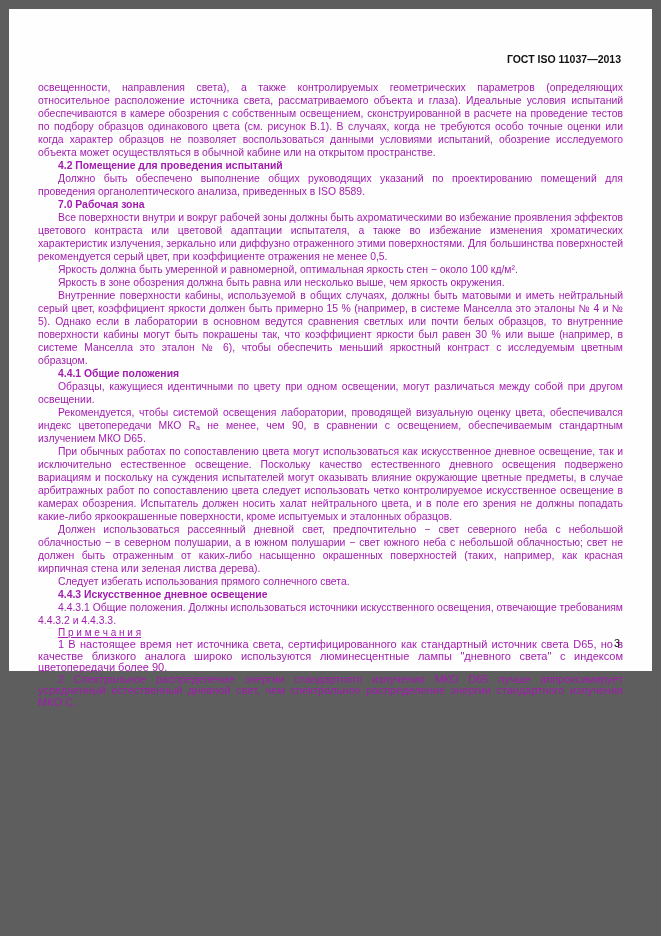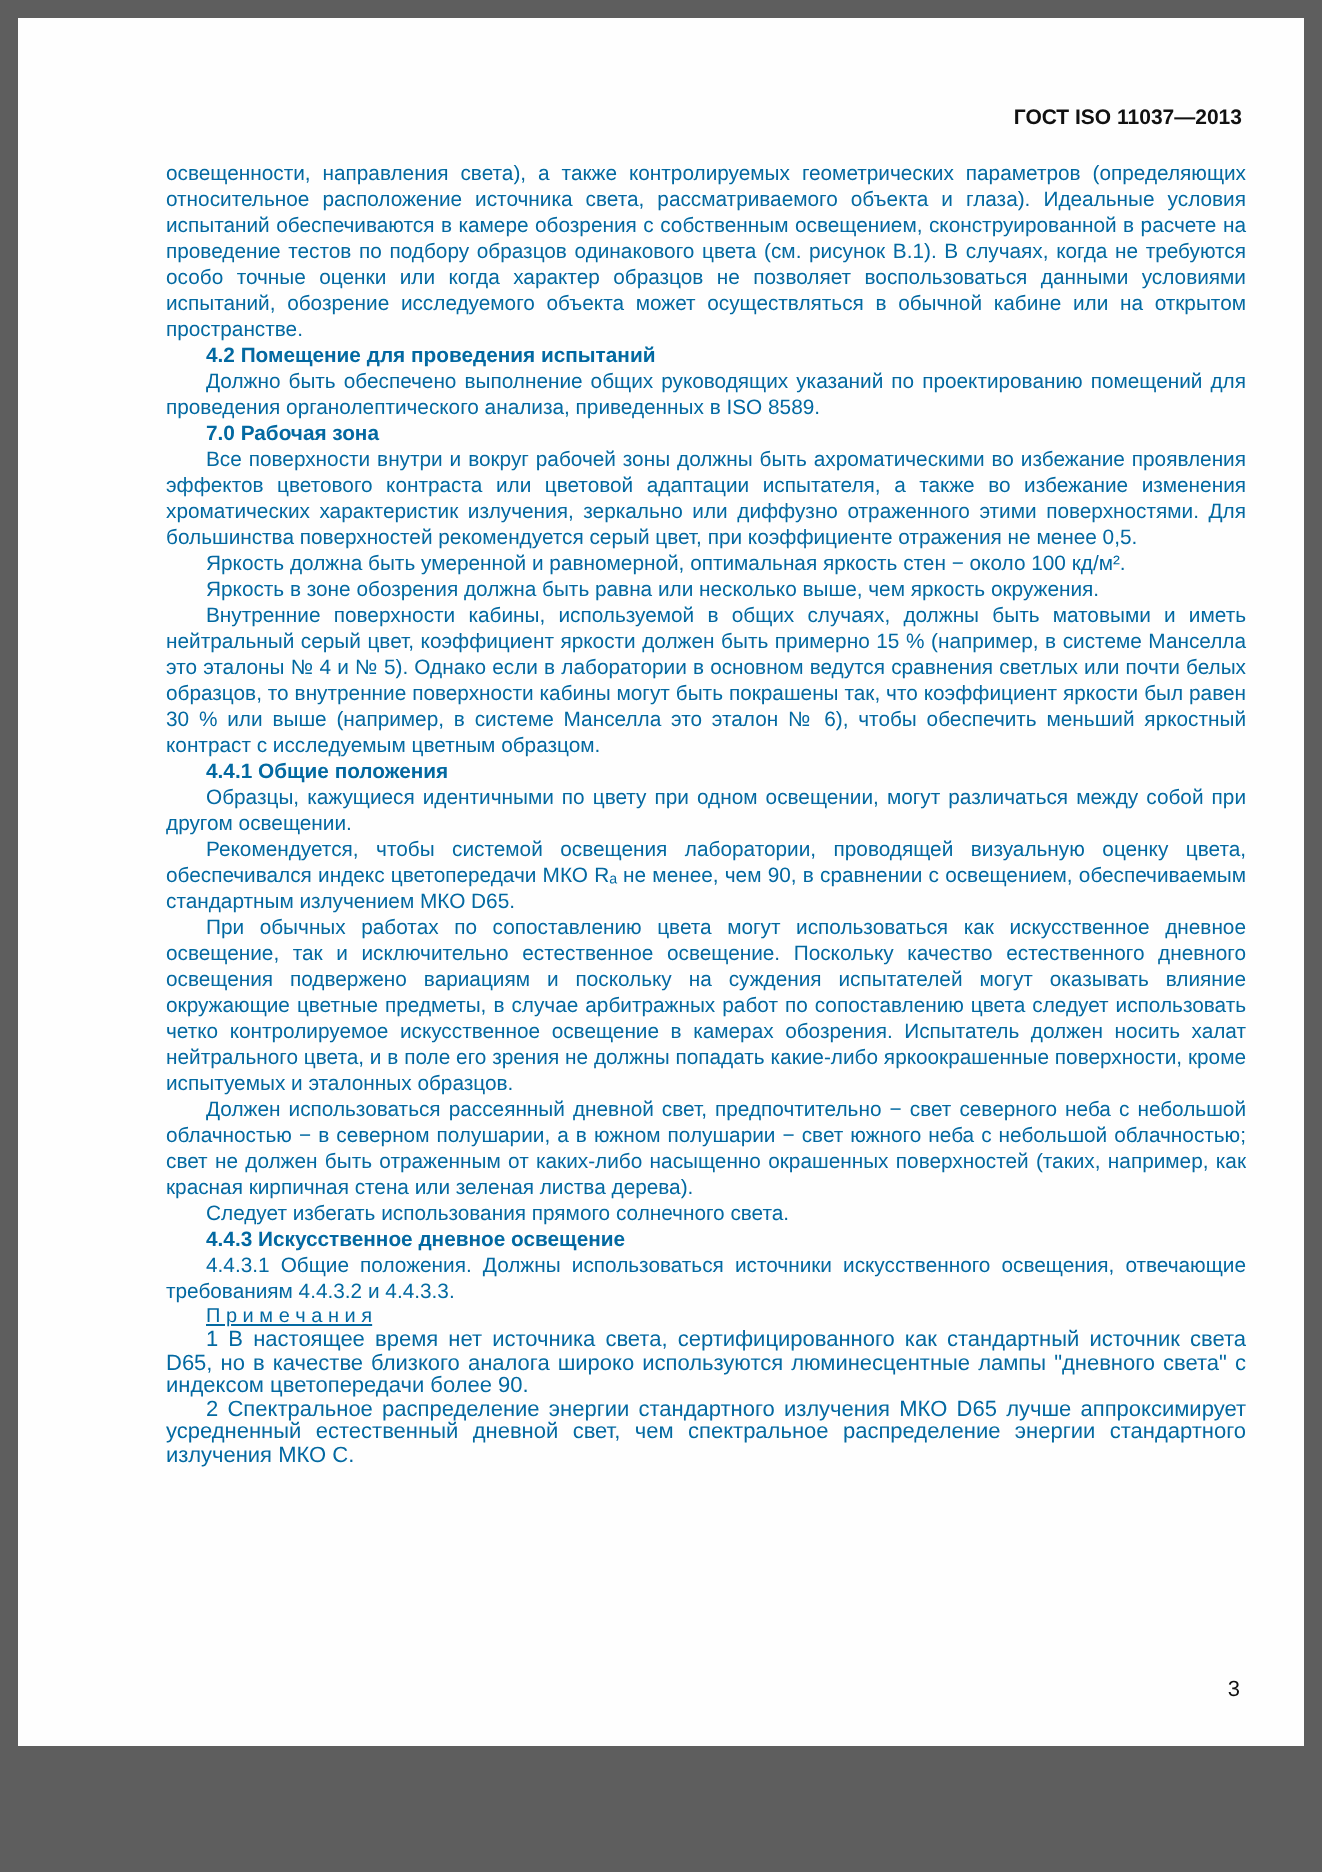--- a/index.html
+++ b/index.html
@@ -13,37 +13,36 @@
     width: 661px;
     height: 936px;
     background: #5e5e5e;
     overflow: hidden;
   }
   .page {
     position: absolute;
     left: 9px;
     top: 9px;
     width: 643px;
-    height: 864px;
+    height: 662px;
     background: #fefefe;
     box-sizing: border-box;
     padding: 44px 29px 0 29px;
   }
   .doc-header {
     text-align: right;
     font-weight: bold;
     font-size: 10.5px;
     padding-right: 2px;
     margin-bottom: 16px;
     color: #111;
   }
   .content {
     text-align: justify;
-    color: #0369a1;
-    margin-left: 45px;
+    color: #a21caf;
   }
   .content p {
     margin: 0;
     font-size: 10.4px;
     line-height: 13px;
   }
   p.body { text-indent: 20px; }
   p.cont { text-indent: 0; }
   p.h    { text-indent: 20px; font-weight: bold; }
   p.note-title {

